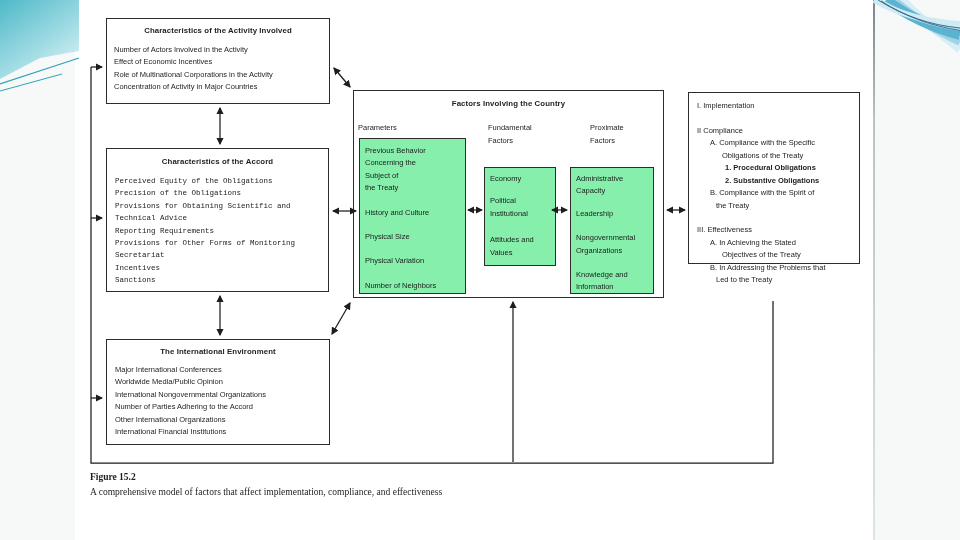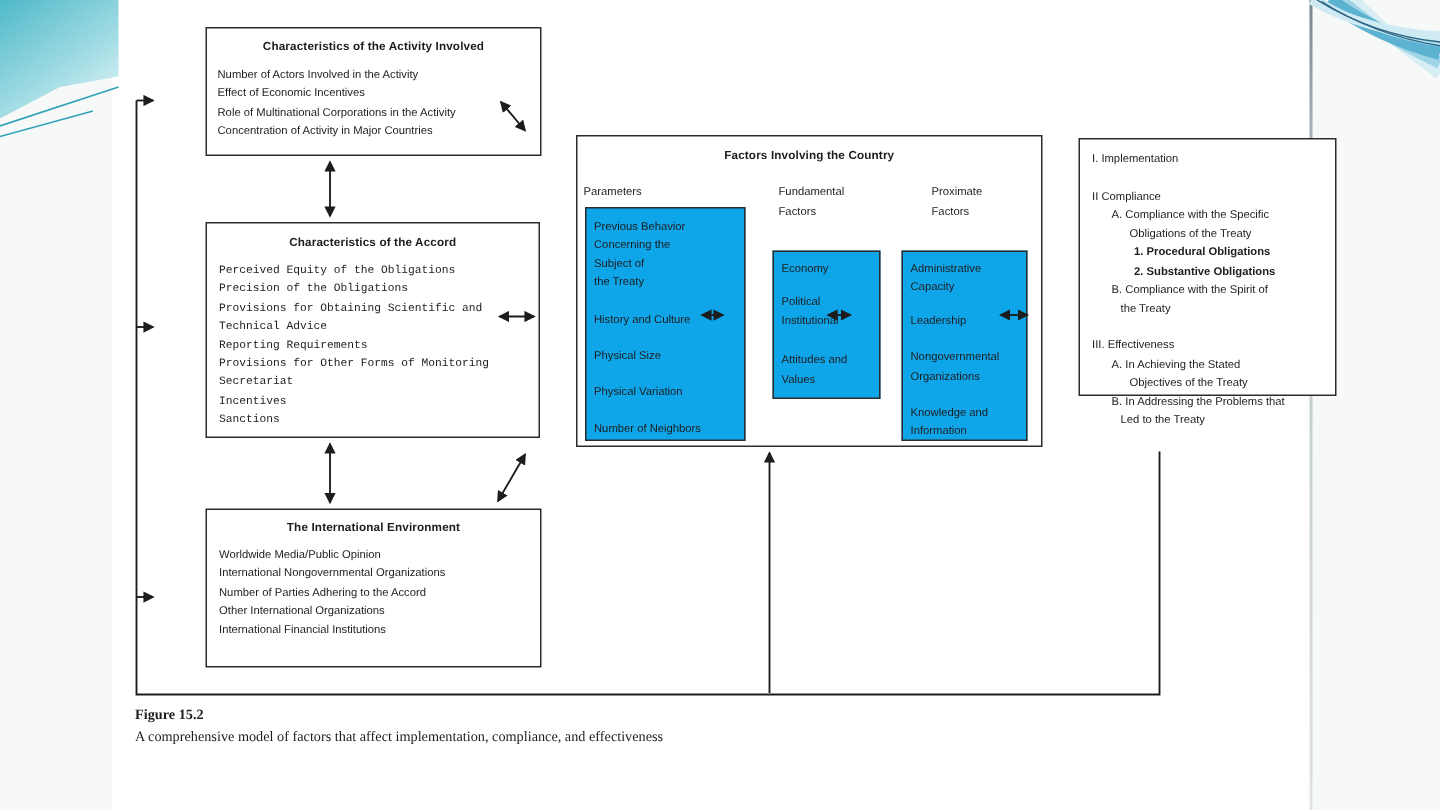--- a/index.html
+++ b/index.html
@@ -4,41 +4,41 @@
 <style>
   html,body{margin:0;padding:0;}
   body{width:960px;height:540px;overflow:hidden;background:#f7f9f9;
        font-family:"Liberation Sans","DejaVu Sans",sans-serif;color:#1d1d1d;position:relative;}
   .slide{position:absolute;inset:0;}
   .page{position:absolute;left:75px;top:0;width:799px;height:540px;background:#ffffff;}
   .page-edge{position:absolute;left:873px;top:0;width:2px;height:540px;
              background:linear-gradient(#77858a,#b9c2c5 120px,rgba(190,197,200,.45));}
   .decor{position:absolute;pointer-events:none;}
   
-  .bx{position:absolute;background:#fff;border:1.4px solid #2c2c2c;box-sizing:border-box;margin-left:31px;}
+  .bx{position:absolute;background:#fff;border:1.4px solid #2c2c2c;box-sizing:border-box;}
   .bx-title{text-align:center;font-weight:bold;font-size:7.8px;letter-spacing:.1px;}
   .items{font-size:7.5px;line-height:12.4px;}
   .ln{white-space:nowrap;font-size:7.5px;line-height:12.4px;}
   .gs{margin-top:10px}.gm{margin-top:12px}.gl{margin-top:14px}
   #box-activity{left:106px;top:18px;width:224px;height:86px;}
   #box-activity .bx-title{margin-top:7px;}
   #box-activity .items{margin-top:9px;padding-left:7px;}
   #box-accord{left:106px;top:148px;width:223px;height:144px;}
   #box-accord .bx-title{margin-top:8px;}
   #box-accord .items{margin-top:9px;padding-left:8px;font-family:Liberation Mono, monospace;}
   #box-environment{left:106px;top:339px;width:224px;height:106px;}
   #box-environment .bx-title{margin-top:7px;}
   #box-environment .items{margin-top:8px;padding-left:8px;}
   #box-country{left:353px;top:90px;width:311px;height:208px;}
   #box-country .bx-title{margin-top:8px;}
   .colhead{position:absolute;font-size:7.5px;line-height:12.5px;top:31px;}
   #head-parameters{left:4px;width:107px;}
   #head-fundamental{left:134px;width:60px;}
   #head-proximate{left:236px;width:54px;}
-  .inner{position:absolute;background:#0ea5e9;border:1.3px solid #2c2c2c;box-sizing:border-box;}
+  .inner{position:absolute;background:#86efac;border:1.3px solid #2c2c2c;box-sizing:border-box;}
   #inner-parameters{left:5px;top:47px;width:107px;height:156px;padding:6px 0 0 5px;}
   #inner-fundamental{left:130px;top:76px;width:72px;height:99px;padding:5px 0 0 5px;}
   #inner-proximate{left:216px;top:76px;width:84px;height:127px;padding:5px 0 0 5px;}
   #box-outcomes{left:688px;top:92px;width:172px;height:172px;padding-top:7px;}
   #box-outcomes .ln{line-height:12.5px;}
   .i0{padding-left:8px;}
   .i1{padding-left:21px;}
   .c1{padding-left:33px;}
   .i2{padding-left:36px;font-weight:bold;}
   .c2{padding-left:27px;}
@@ -104,20 +104,21 @@
       <div class="ln">Provisions for Other Forms of Monitoring</div>
       <div class="ln">Secretariat</div>
       <div class="ln">Incentives</div>
       <div class="ln">Sanctions</div>
     </div>
   </div>
 
   <div class="bx" id="box-environment">
     <div class="bx-title">The International Environment</div>
     <div class="items">
+      <div class="ln">Major International Conferences</div>
       <div class="ln">Worldwide Media/Public Opinion</div>
       <div class="ln">International Nongovernmental Organizations</div>
       <div class="ln">Number of Parties Adhering to the Accord</div>
       <div class="ln">Other International Organizations</div>
       <div class="ln">International Financial Institutions</div>
     </div>
   </div>
 
   <div class="bx" id="box-country">
     <div class="bx-title">Factors Involving the Country</div>

